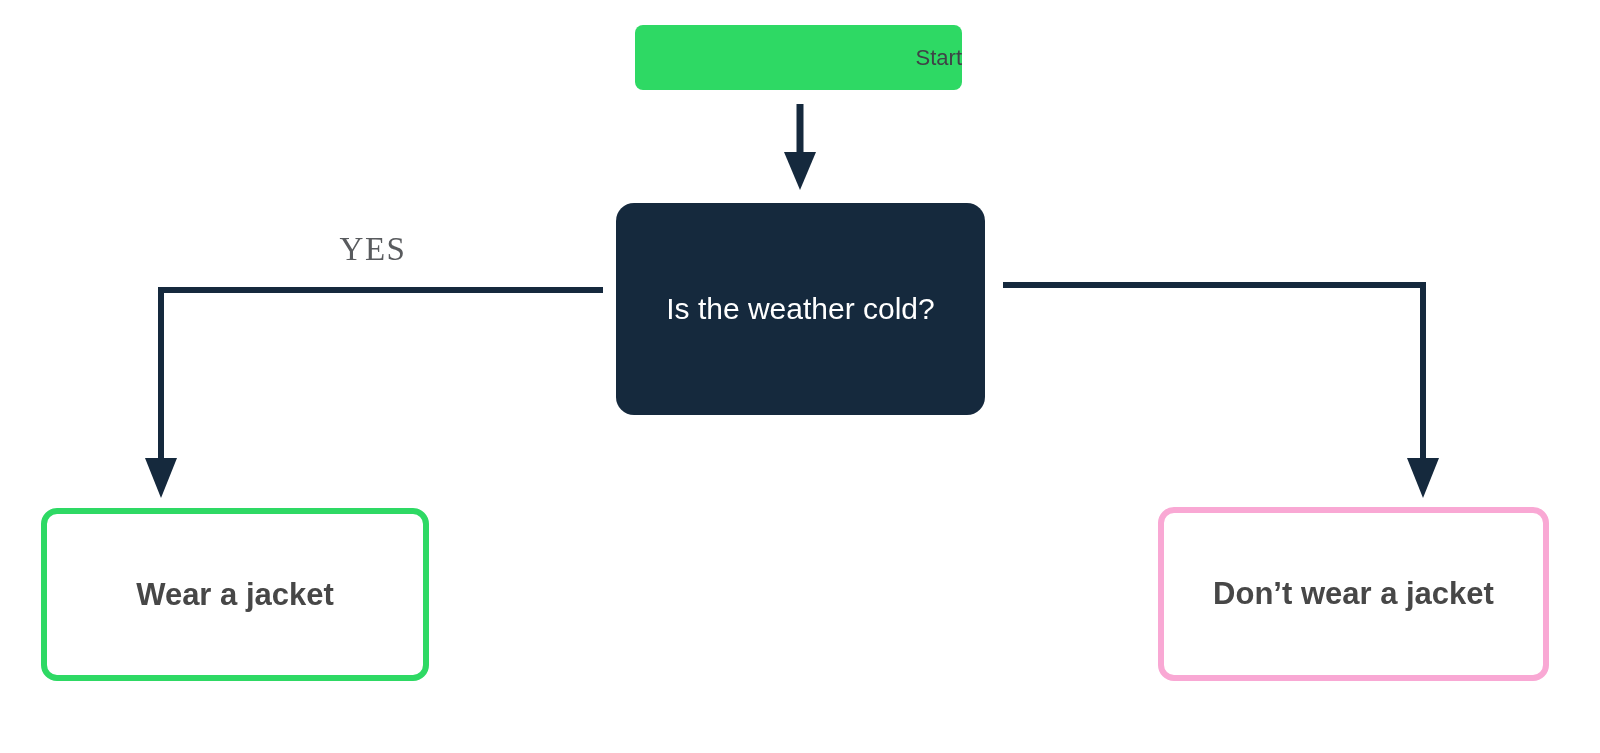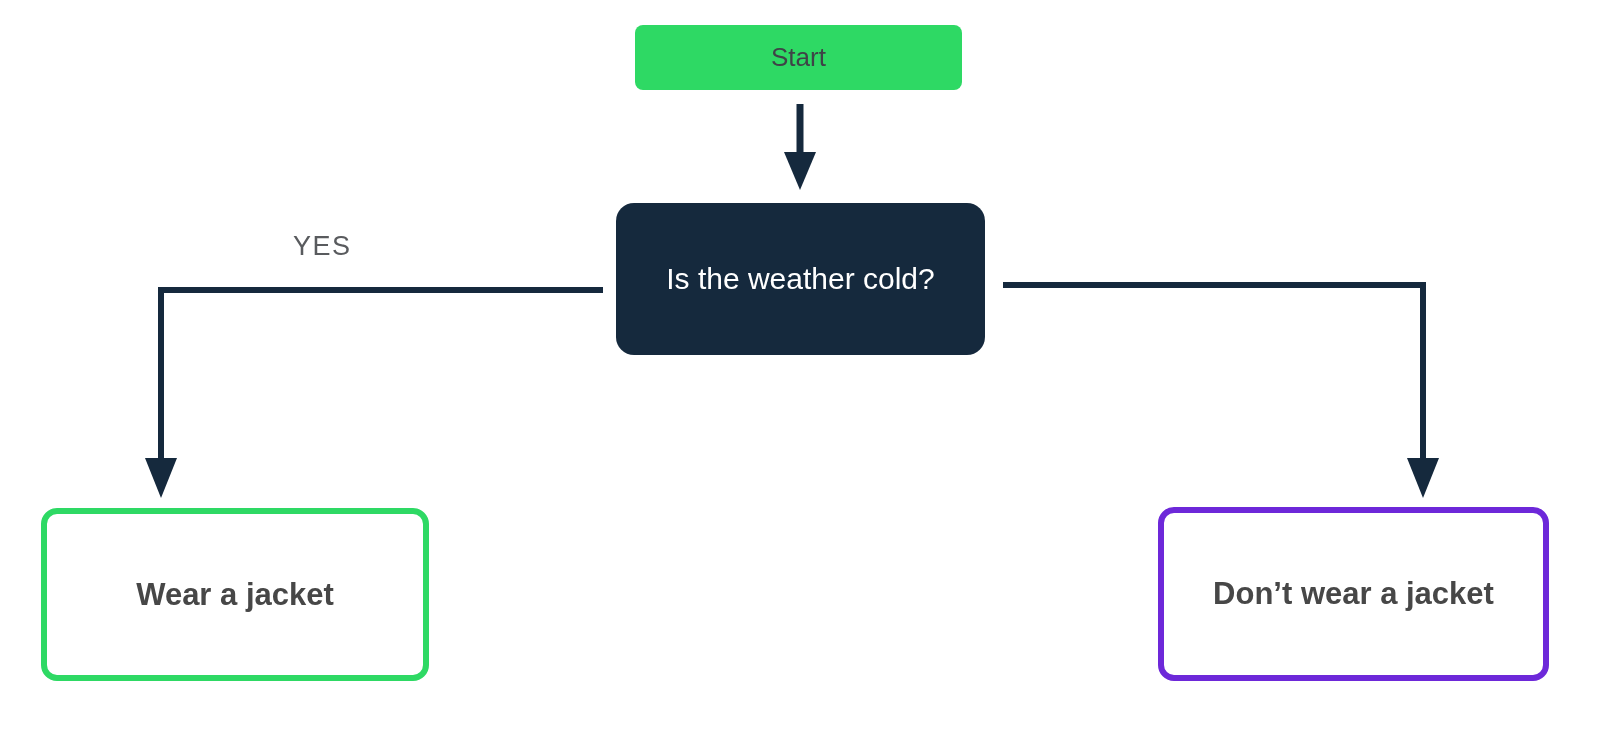--- a/index.html
+++ b/index.html
@@ -32,28 +32,29 @@
     text-align: center;
   }
   .node-start {
     left: 635px;
     top: 25px;
     width: 327px;
     height: 65px;
     background: #2ED964;
     border-radius: 8px;
     color: #3F4347;
-    font-size: 26px;
+    font-size: 22px;
     font-weight: 400;
+    justify-content: flex-end;
   }
   .node-decision {
     left: 616px;
     top: 203px;
     width: 369px;
-    height: 152px;
+    height: 212px;
     background: #15293D;
     border-radius: 18px;
     color: #ffffff;
     font-size: 30px;
     font-weight: 400;
   }
   .node-outcome {
     background: #ffffff;
     border-radius: 16px;
     color: #474747;
@@ -66,29 +67,31 @@
     width: 388px;
     height: 173px;
     border: 6px solid #2ED964;
     margin-left: 12px;
   }
   .node-outcome-no {
     left: 1158px;
     top: 507px;
     width: 391px;
     height: 174px;
-    border: 6px solid #6d28d9;
+    border: 6px solid #f9a8d4;
   }
   .edge-label {
     position: absolute;
     width: 160px;
+    text-align: center;
     color: #595B5E;
-    font-size: 27px;
+    font-size: 33px;
     font-weight: 400;
     letter-spacing: 1.5px;
+    font-family: Liberation Serif, serif;
   }
   .edge-label-yes {
     left: 293px;
     top: 231px;
   }
   .edge-label-no {
     left: 1094px;
     top: 231px;
   }
 </style>

